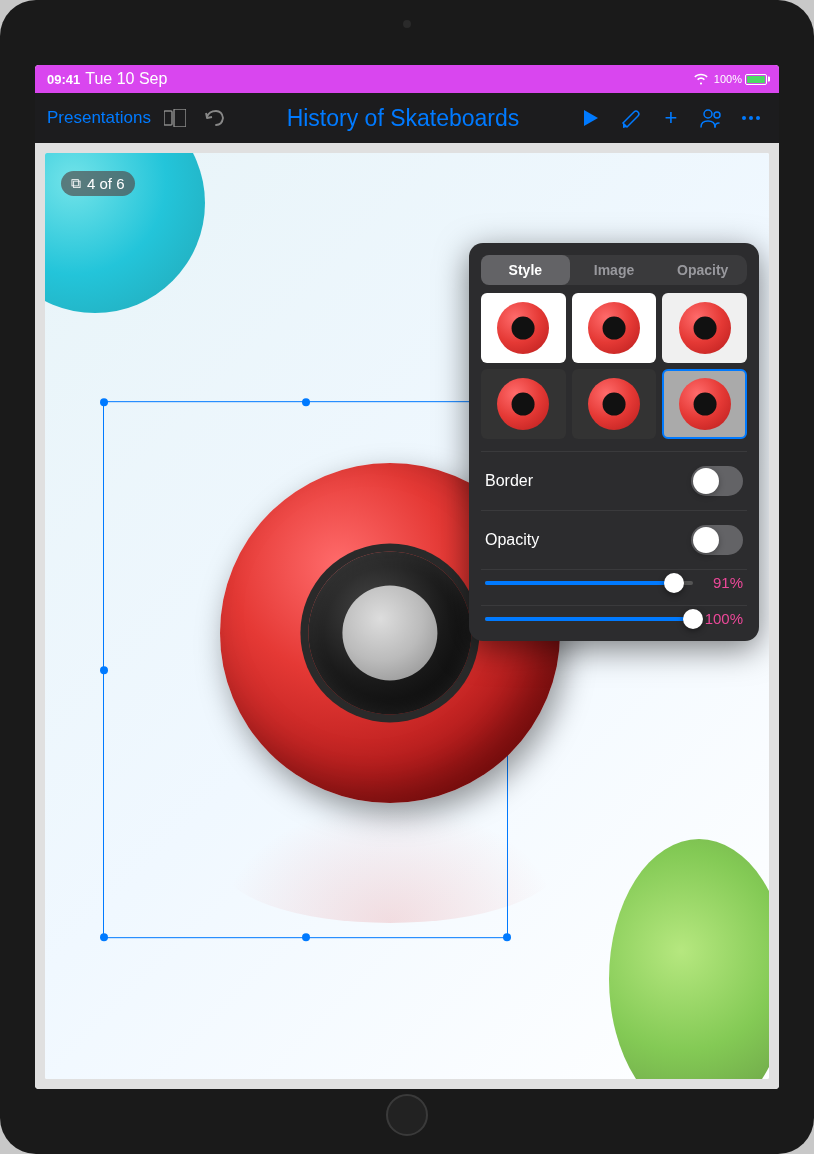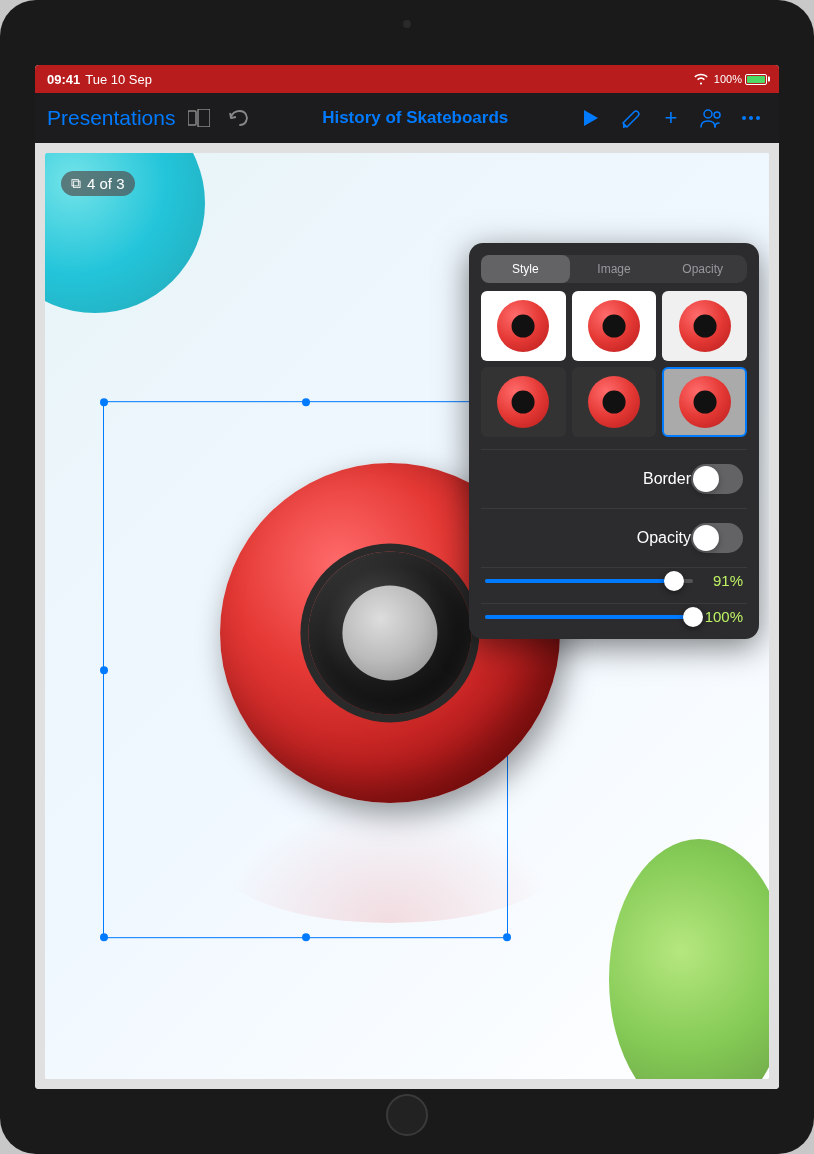--- a/index.html
+++ b/index.html
@@ -59,21 +59,21 @@
       background: #222;
     }
 
     
     .status-bar {
       position: absolute;
       top: 0;
       left: 0;
       right: 0;
       height: 28px;
-      background: #b91c1c;
+      background: #d946ef;
       display: flex;
       align-items: center;
       justify-content: space-between;
       padding: 0 12px;
       z-index: 100;
     }
 
     .status-time {
       color: #fff;
       font-size: 13px;
@@ -137,39 +137,39 @@
       background: #1c1c1e;
       display: flex;
       align-items: center;
       padding: 0 12px;
       z-index: 100;
       gap: 8px;
     }
 
     .nav-presentations {
       color: #007aff;
-      font-size: 21px;
+      font-size: 17px;
       font-weight: 400;
       flex-shrink: 0;
     }
 
     .nav-icon {
       color: #888;
       font-size: 20px;
       width: 32px;
       height: 32px;
       display: flex;
       align-items: center;
       justify-content: center;
     }
 
     .nav-title {
       color: #007aff;
-      font-size: 17px;
-      font-weight: 700;
+      font-size: 23px;
+      font-weight: 400;
       flex: 1;
       text-align: center;
     }
 
     .nav-icon-blue {
       color: #007aff;
       font-size: 20px;
       width: 32px;
       height: 32px;
       display: flex;
@@ -374,22 +374,22 @@
       display: flex;
       background: #3a3a3c;
       border-radius: 10px;
       margin: 12px 12px 8px;
     }
 
     .panel-tab {
       flex: 1;
       padding: 7px 0;
       text-align: center;
-      font-size: 12px;
-      font-weight: 400;
+      font-size: 14px;
+      font-weight: 700;
       border-radius: 8px;
       cursor: pointer;
     }
 
     .panel-tab.active {
       background: #636366;
       color: #fff;
     }
 
     .panel-tab.inactive {
@@ -455,22 +455,23 @@
     .panel-divider {
       height: 1px;
       background: #3a3a3c;
       margin: 0 12px;
     }
 
     
     .panel-row {
       display: flex;
       align-items: center;
-      justify-content: flex-end;
+      justify-content: space-between;
       padding: 14px 16px;
+      gap: 8px;
     }
 
     .panel-label {
       color: #fff;
       font-size: 16px;
     }
 
     
     .toggle {
       width: 52px;
@@ -532,38 +533,38 @@
       top: 50%;
       transform: translateY(-50%);
       width: 20px;
       height: 20px;
       border-radius: 50%;
       background: #fff;
       box-shadow: 0 2px 6px rgba(0,0,0,0.4);
     }
 
     .slider-value {
-      color: #bef264;
+      color: #ec4899;
       font-size: 15px;
       min-width: 40px;
       text-align: right;
     }
   </style>
 </head>
 <body>
 
 <div class="ipad-frame">
   <div class="front-camera"></div>
 
   <div class="ipad-screen">
 
     <div class="status-bar">
       <div style="display:flex; align-items:center; gap:5px;">
         <span class="status-time">09:41</span>
-        <span class="status-time" style="font-size:13px; font-weight:400;">Tue 10 Sep</span>
+        <span class="status-time" style="font-size:16px; font-weight:400;">Tue 10 Sep</span>
       </div>
       <div class="status-right">
 
         <svg width="16" height="12" viewBox="0 0 16 12" fill="white">
           <path d="M8 9.5c.6 0 1 .4 1 1s-.4 1-1 1-1-.4-1-1 .4-1 1-1z"></path>
           <path d="M5.2 7.3C6 6.5 6.9 6 8 6s2 .5 2.8 1.3l1.1-1.1C10.7 5 9.4 4.3 8 4.3S5.3 5 4.1 6.2l1.1 1.1z"></path>
           <path d="M2.4 4.5C3.8 3.1 5.8 2.3 8 2.3s4.2.8 5.6 2.2l1.1-1.1C13 1.8 10.7.8 8 .8S3 1.8 1.3 3.4l1.1 1.1z"></path>
         </svg>
         <div class="battery-container">
           <span class="battery-percent">100%</span>
@@ -648,21 +649,21 @@
           <div class="wheel">
             <div class="wheel-outer"></div>
             <div class="wheel-inner"></div>
             <div class="wheel-hub"></div>
           </div>
           <div class="wheel-reflection"></div>
         </div>
 
         <div class="slide-counter">
           <span class="slide-counter-icon">⧉</span>
-          <span class="slide-counter-text">4 of 3</span>
+          <span class="slide-counter-text">4 of 6</span>
         </div>
 
         <div class="format-panel">
 
           <div class="panel-tabs">
             <div class="panel-tab active">Style</div>
             <div class="panel-tab inactive">Image</div>
             <div class="panel-tab inactive">Opacity</div>
           </div>
 

